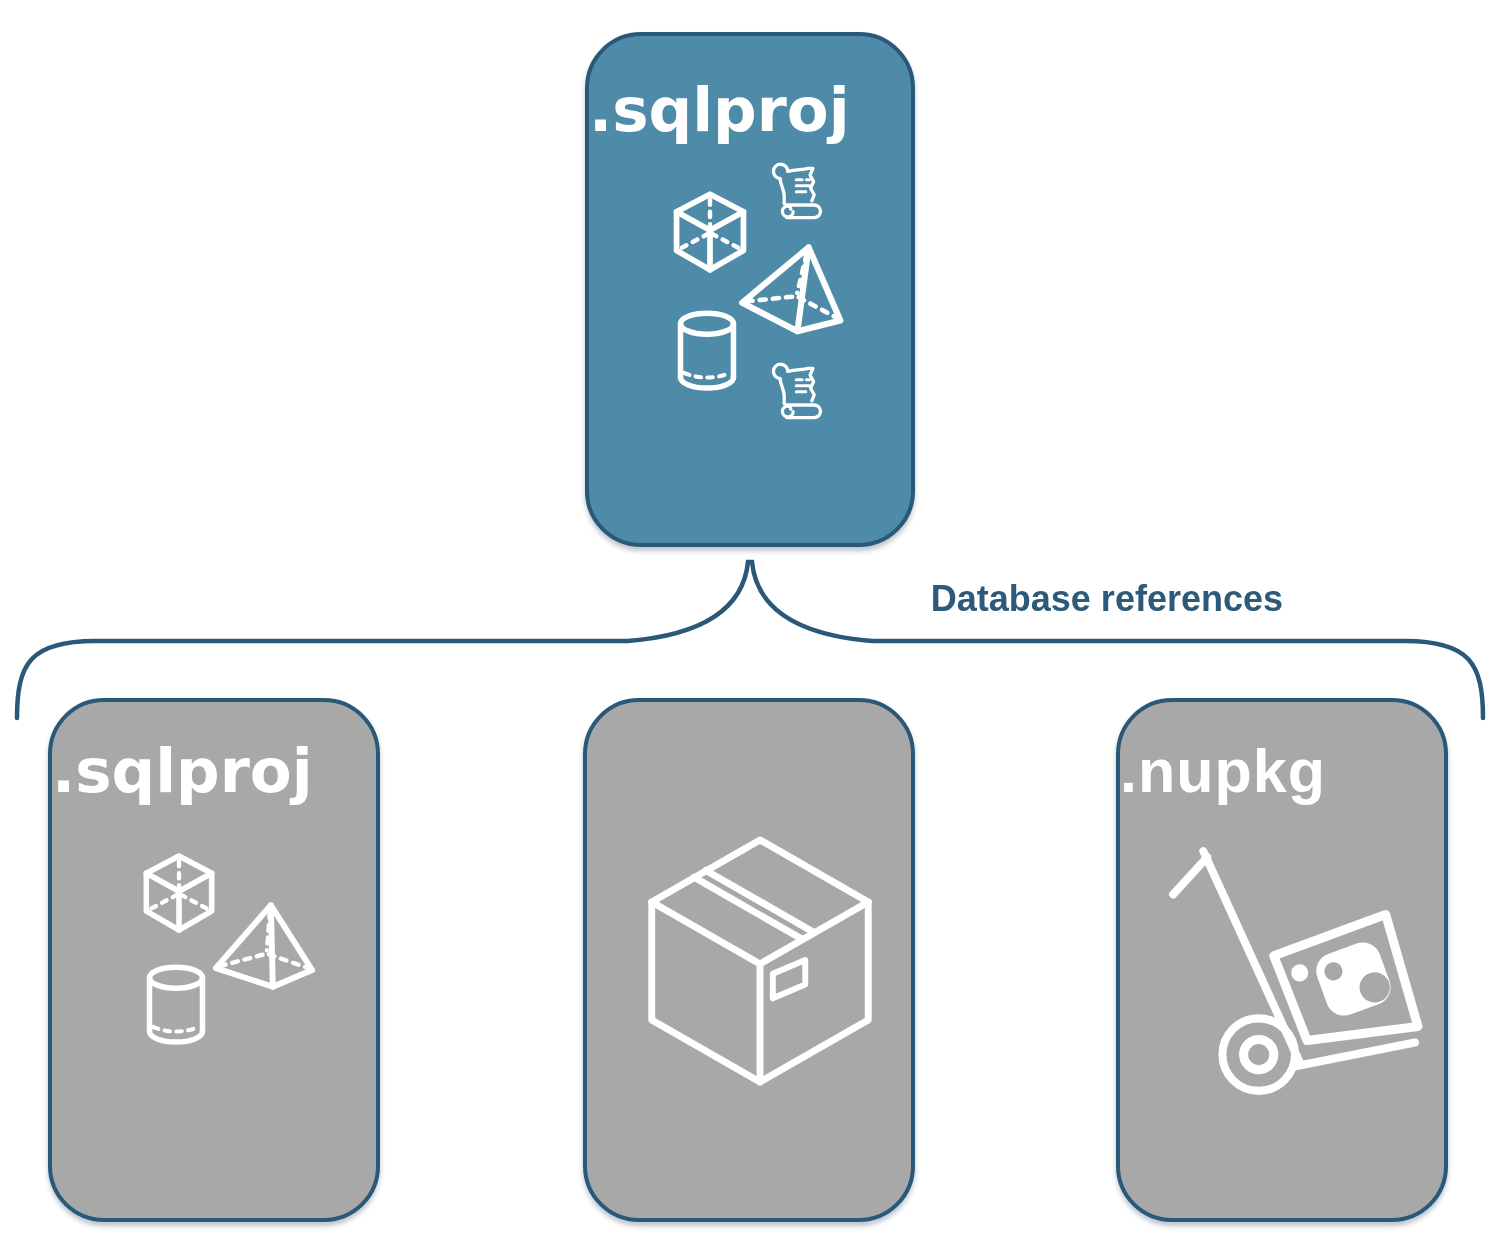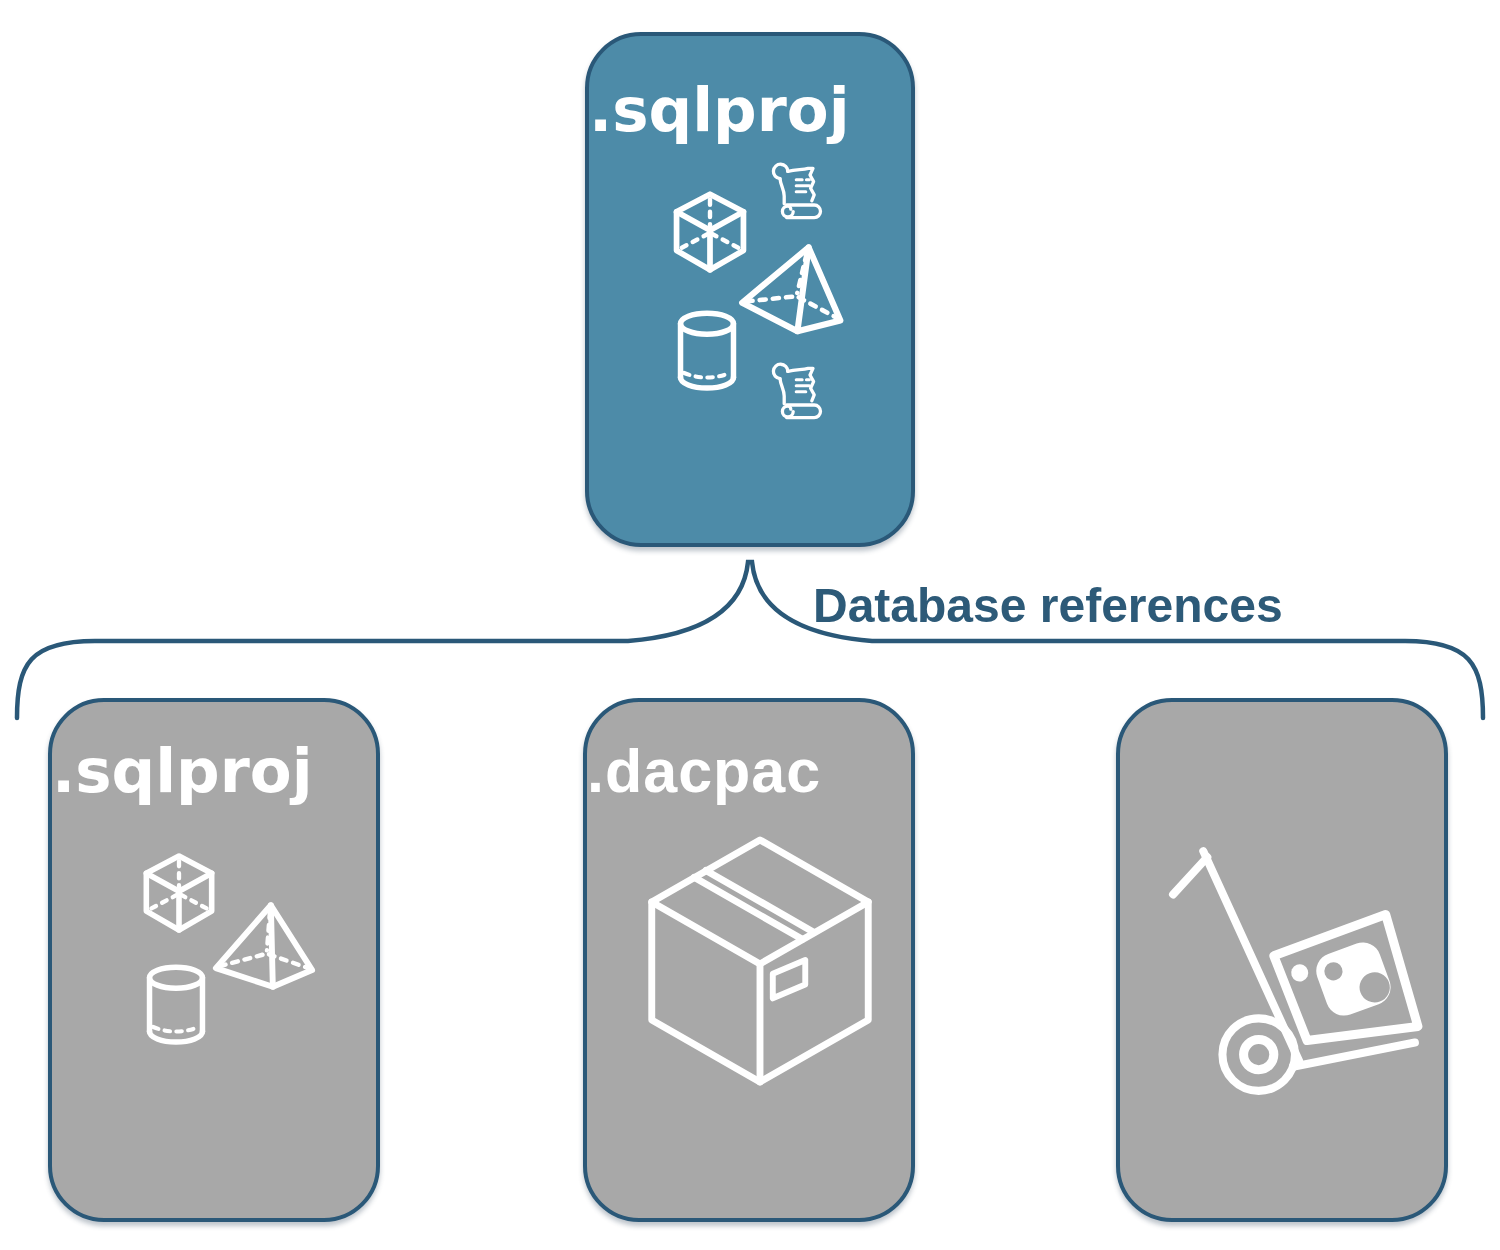--- a/index.html
+++ b/index.html
@@ -29,22 +29,23 @@
     text-align:left;font-weight:bold;color:#ffffff;
     font-size:61px;line-height:1.25;padding-top:31px;letter-spacing:1px;
     font-family:"Liberation Sans",sans-serif;
   }
   .rounded-font{font-family:"DejaVu Sans","Liberation Sans",sans-serif;letter-spacing:0;}
   .node-top .node-label{padding-top:36px;}
   .icon{position:absolute;}
   .overlay{position:absolute;left:0;top:0;pointer-events:none;}
   .connector-label{
     position:absolute;left:813px;top:578px;width:470px;
-    font-size:48px;font-weight:bold;color:var(--label-text);
+    font-size:36px;font-weight:bold;color:var(--label-text);
     white-space:nowrap;
+    text-align:right;
   }
 </style>
 </head>
 <body>
 
 <svg width="0" height="0" style="position:absolute" aria-hidden="true">
   <defs>
     <symbol id="icon-cube" viewBox="0 0 100 100">
       <g fill="none" stroke="var(--icon-white)" stroke-width="6.5" stroke-linecap="round" stroke-linejoin="round">
         <path d="M50 7 L88 27 L50 48 L12 27 Z"></path>
@@ -159,25 +160,25 @@
       </svg>
     <svg class="icon" style="left:158px;top:196px;width:108px;height:96px">
         <use href="#icon-pyramid"></use>
       </svg>
     <svg class="icon" style="left:90px;top:262px;width:68px;height:84px">
         <use href="#icon-cylinder"></use>
       </svg>
   </div>
 
   <div class="node node-gray" id="ref-dacpac">
-    <div class="node-label">.dacpac</div>
     <svg class="icon" style="left:50px;top:122px;width:246px;height:266px">
         <use href="#icon-package"></use>
       </svg>
   </div>
 
   <div class="node node-gray" id="ref-nupkg">
+    <div class="node-label">.nupkg</div>
     <svg class="icon" style="left:46px;top:140px;width:262px;height:262px">
         <use href="#icon-handtruck"></use>
       </svg>
   </div>
 
 </div>
 
 </body></html>

